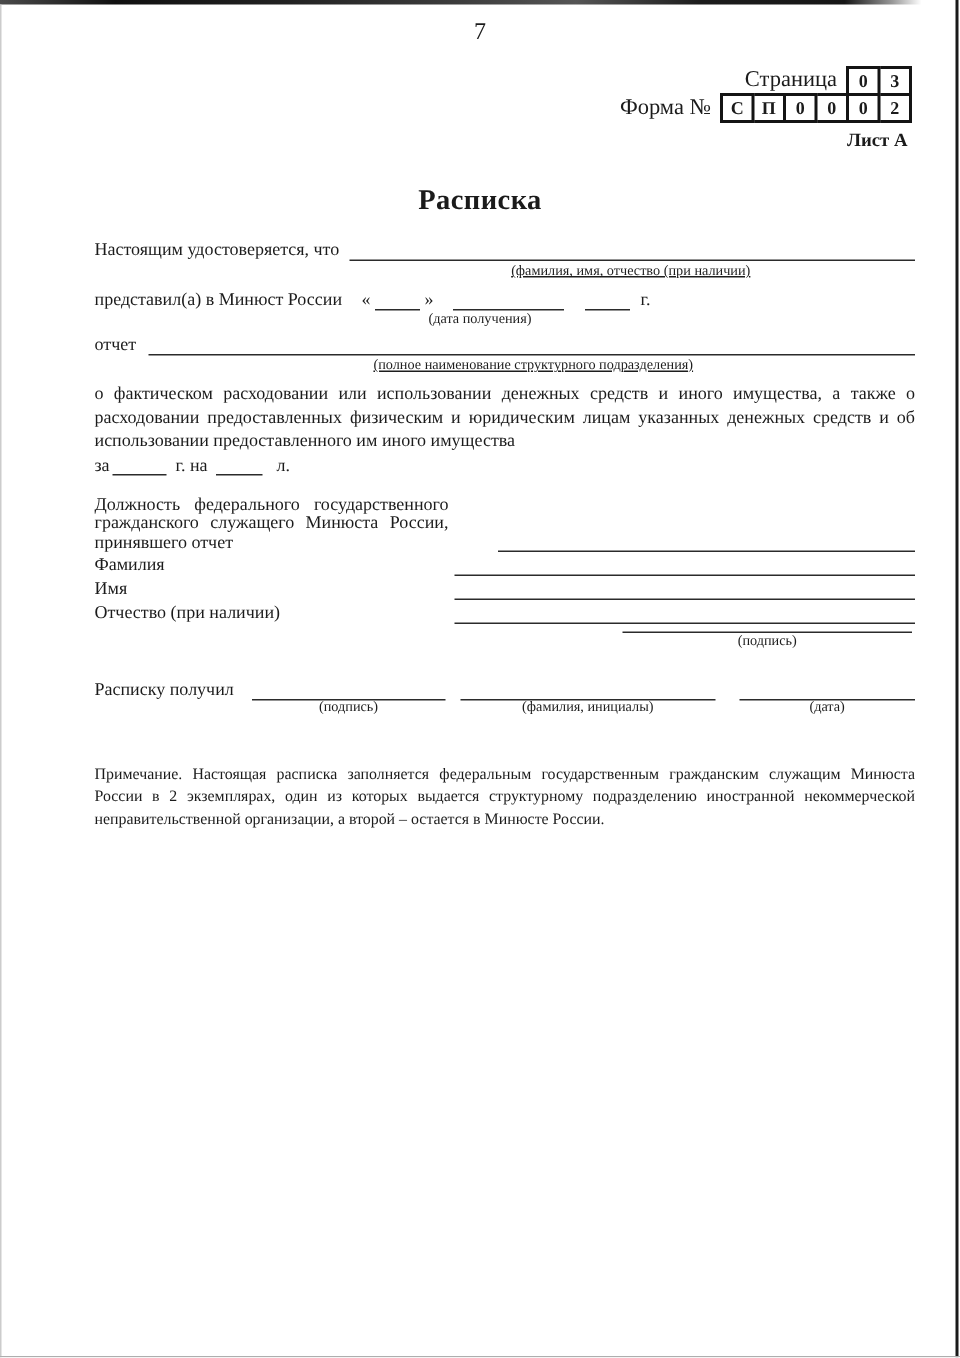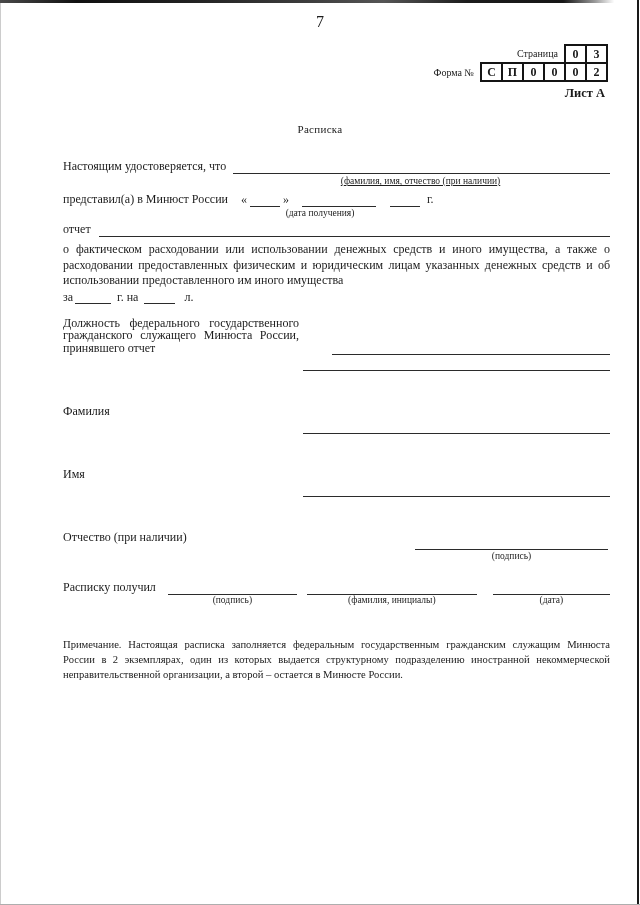--- a/index.html
+++ b/index.html
@@ -15,45 +15,45 @@
   .edge-left { position:absolute; top:3px; left:0; width:1px; height:100%; background:#cccccc; }
   .edge-bottom { position:absolute; bottom:0; left:0; width:100%; height:1px; background:#aeaeae; }
 
   .pagenum { position:absolute; top:13px; left:0; right:0; text-align:center; font-size:16px; }
 
   .formbox { position:absolute; top:44px; right:32px; }
   .formgrid { border-collapse:collapse; }
   .formgrid td { padding:0; }
   .formgrid .cell { width:19px; min-width:19px; height:16px; border:2px solid #141414;
     text-align:center; font-weight:bold; font-size:12px; line-height:16px; }
-  .formgrid .lbl { border:none; text-align:right; padding-right:6px; font-size:10px; white-space:nowrap; }
+  .formgrid .lbl { border:none; text-align:right; padding-right:6px; font-size:15px; white-space:nowrap; }
   .formgrid .sheet { border:none; text-align:right; font-weight:bold; font-size:12.5px; padding:4px 2px 0 0; }
 
-  .title { position:absolute; top:123px; left:0; right:0; text-align:center; font-weight:normal; font-size:11px; letter-spacing:0.3px; }
+  .title { position:absolute; top:123px; left:0; right:0; text-align:center; font-weight:bold; font-size:19px; letter-spacing:0.3px; }
 
   .bodyarea { position:absolute; top:160px; left:63px; width:547px; font-size:12px; line-height:13px; }
 
   .frow { display:flex; align-items:flex-start; white-space:nowrap; }
   .lab { line-height:13px; }
   .uline { height:13px; border-bottom:1.5px solid #2b2b2b; }
   .fill { flex:1;text-decoration:underline; }
   .caption { font-size:9.5px; line-height:11px; text-align:center; color:#1d1d1d; }
   .cap-row { display:flex; }
   .just { text-align:justify; }
 
   .para { margin-top:5px; line-height:15.6px; }
   .za-row { margin-top:1px; display:flex; align-items:flex-end; }
   .za-row .uline { margin-top:0; }
 
   .dolzh { margin-top:13px; }
   .drow { display:flex; align-items:flex-end;gap:29px; }
   .drow .left { width:236px; line-height:12.6px; }
   .drow .uline { margin-left:4px; }
   .lrow { display:flex; align-items:flex-start; margin-top:2px; }
-  .lrow .left { width:236px; line-height:13px;margin-top:48px; }
+  .lrow .left { width:236px; line-height:13px; }
   .lrow .uline { margin-left:4px; height:13px; }
 
   .sig-line { margin-top:2px; margin-left:352px; width:193px; height:3px; border-bottom:1.5px solid #2b2b2b; }
   .sig-cap { margin-left:352px; width:193px; margin-top:1px; }
 
   .receipt { margin-top:19px; display:flex; align-items:flex-start;justify-content:flex-end; }
   .rcol { display:flex; flex-direction:column; }
   .rcol .uline { height:13px; }
   .note { margin-top:31px; font-size:10.6px; line-height:15.2px; }
 </style>
@@ -116,20 +116,24 @@
     </div>
     <div class="cap-row" style="margin-top:1px">
       <span style="width:207px"></span>
       <span class="caption" style="width:100px">(дата получения)</span>
     </div>
 
     <div class="frow" style="margin-top:4px">
       <span class="lab">отчет</span>
       <span class="uline fill" style="margin-left:8px"></span>
     </div>
+    <div class="cap-row" style="margin-top:2px">
+      <span style="width:38px"></span>
+      <span class="caption fill">(полное наименование структурного подразделения)</span>
+    </div>
 
     <div class="para just">о фактическом расходовании или использовании денежных средств и иного имущества, а также о расходовании предоставленных физическим и юридическим лицам указанных денежных средств и об использовании предоставленного им иного имущества</div>
 
     <div class="za-row">
       <span class="lab">за</span>
       <span class="uline" style="width:36px;margin-left:2px"></span>
       <span class="lab" style="margin-left:6px">г. на</span>
       <span class="uline" style="width:31px;margin-left:6px"></span>
       <span class="lab" style="margin-left:9px">л.</span>
     </div>

